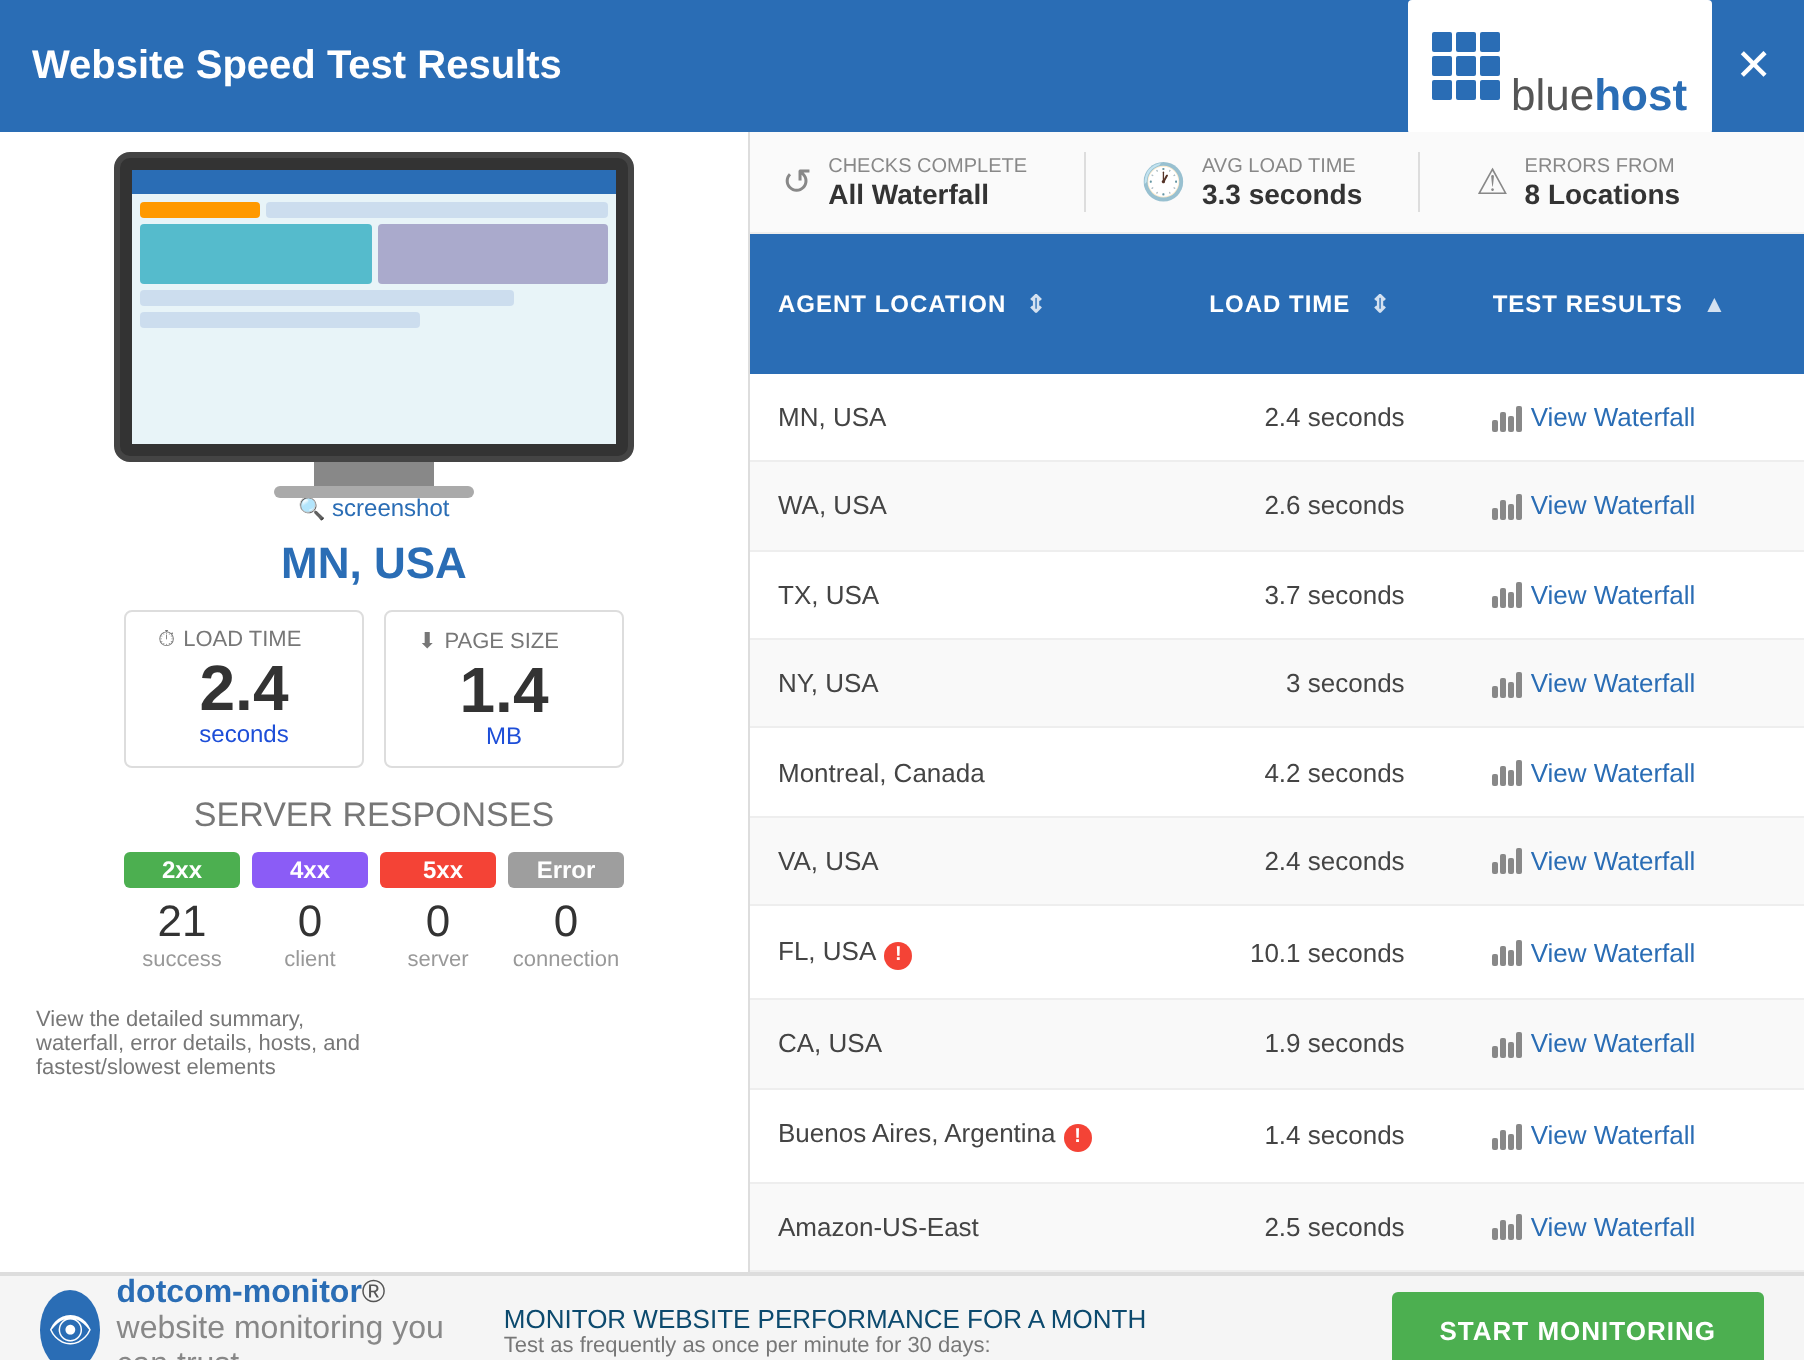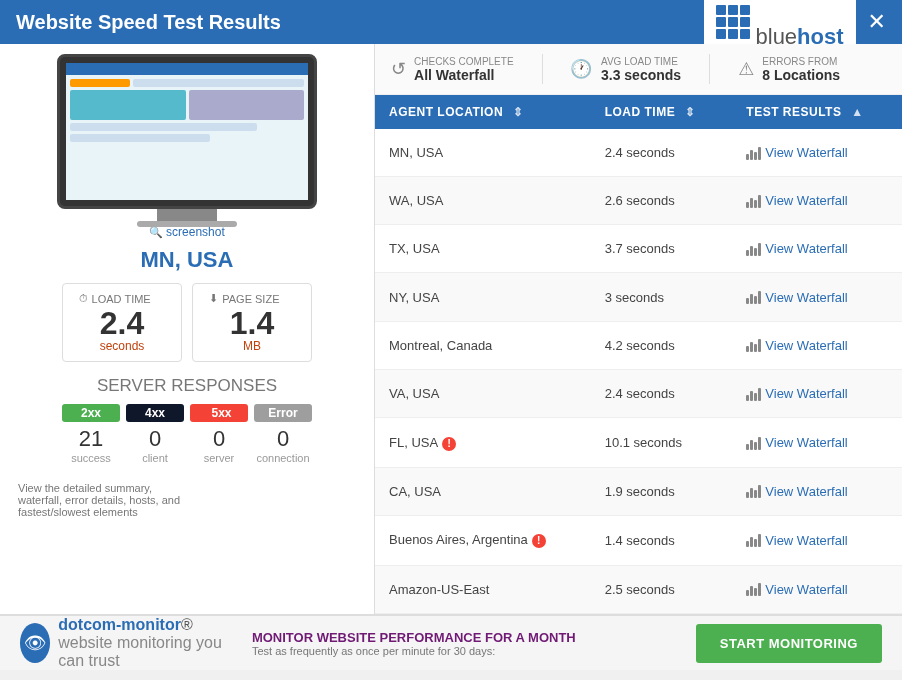--- a/index.html
+++ b/index.html
@@ -5,21 +5,21 @@
     * { box-sizing: border-box; margin: 0; padding: 0; }
     body { font-family: Arial, sans-serif; width: 902px; height: 680px; overflow: hidden; background: #f0f0f0; }
 
     
     .header {
       background: #2a6db5;
       display: flex;
       align-items: center;
       justify-content: space-between;
       padding: 0 16px;
-      height: 44px;
+      height: 66px;
     }
     .header-title {
       color: white;
       font-size: 20px;
       font-weight: bold;
     }
     .header-right {
       display: flex;
       align-items: center;
       gap: 12px;
@@ -168,21 +168,21 @@
       margin-bottom: 2px;
     }
     .stat-value {
       font-size: 32px;
       font-weight: bold;
       color: #333;
       line-height: 1;
     }
     .stat-unit {
       font-size: 12px;
-      color: #c2410c;
+      color: #1d4ed8;
     }
 
     .server-responses-title {
       font-size: 17px;
       color: #777;
       margin-bottom: 8px;
       text-align: center;
     }
 
     .responses-grid {
@@ -196,21 +196,21 @@
     }
     .response-badge {
       color: white;
       font-size: 12px;
       font-weight: bold;
       padding: 2px 8px;
       border-radius: 3px;
       margin-bottom: 4px;
     }
     .badge-green { background: #4caf50; }
-    .badge-orange { background: #0f172a; }
+    .badge-orange { background: #8b5cf6; }
     .badge-red { background: #f44336; padding-left: 13px; }
     .badge-gray { background: #9e9e9e; }
     .response-num {
       font-size: 22px;
       font-weight: normal;
       color: #333;
     }
     .response-sub {
       font-size: 11px;
       color: #999;
@@ -293,21 +293,21 @@
       border-collapse: collapse;
       flex: 1;
     }
     .results-table thead tr {
       background: #2a6db5;
     }
     .results-table thead th {
       color: white;
       font-size: 12px;
       font-weight: bold;
-      padding: 10px 14px;
+      padding: 28px 14px;
       text-align: left;
       letter-spacing: 0.5px;
       text-transform: uppercase;
     }
     .results-table thead th .sort-icon {
       display: inline-block;
       margin-left: 6px;
       opacity: 0.8;
     }
     .results-table tbody tr {
@@ -315,21 +315,21 @@
     }
     .results-table tbody tr:nth-child(even) {
       background: #f9f9f9;
     }
     .results-table tbody td {
       padding: 9px 14px;
       font-size: 13px;
       color: #444;
     }
     .results-table tbody td.load-time {
-      text-align: left;
+      text-align: right;
       padding-right: 30px;
     }
     .view-waterfall {
       color: #2a6db5;
       cursor: pointer;
       display: flex;
       align-items: center;
       gap: 4px;
       font-size: 13px;
     }
@@ -394,22 +394,22 @@
     .dotcom-tagline {
       font-size: 16px;
       color: #888;
     }
     .monitor-promo {
       flex: 2;
       padding: 0 20px;
     }
     .monitor-promo-title {
       font-size: 13px;
-      font-weight: bold;
-      color: #701a75;
+      font-weight: normal;
+      color: #0c4a6e;
     }
     .monitor-promo-sub {
       font-size: 11px;
       color: #777;
     }
     .start-btn {
       background: #4caf50;
       color: white;
       border: none;
       padding: 12px 24px;

